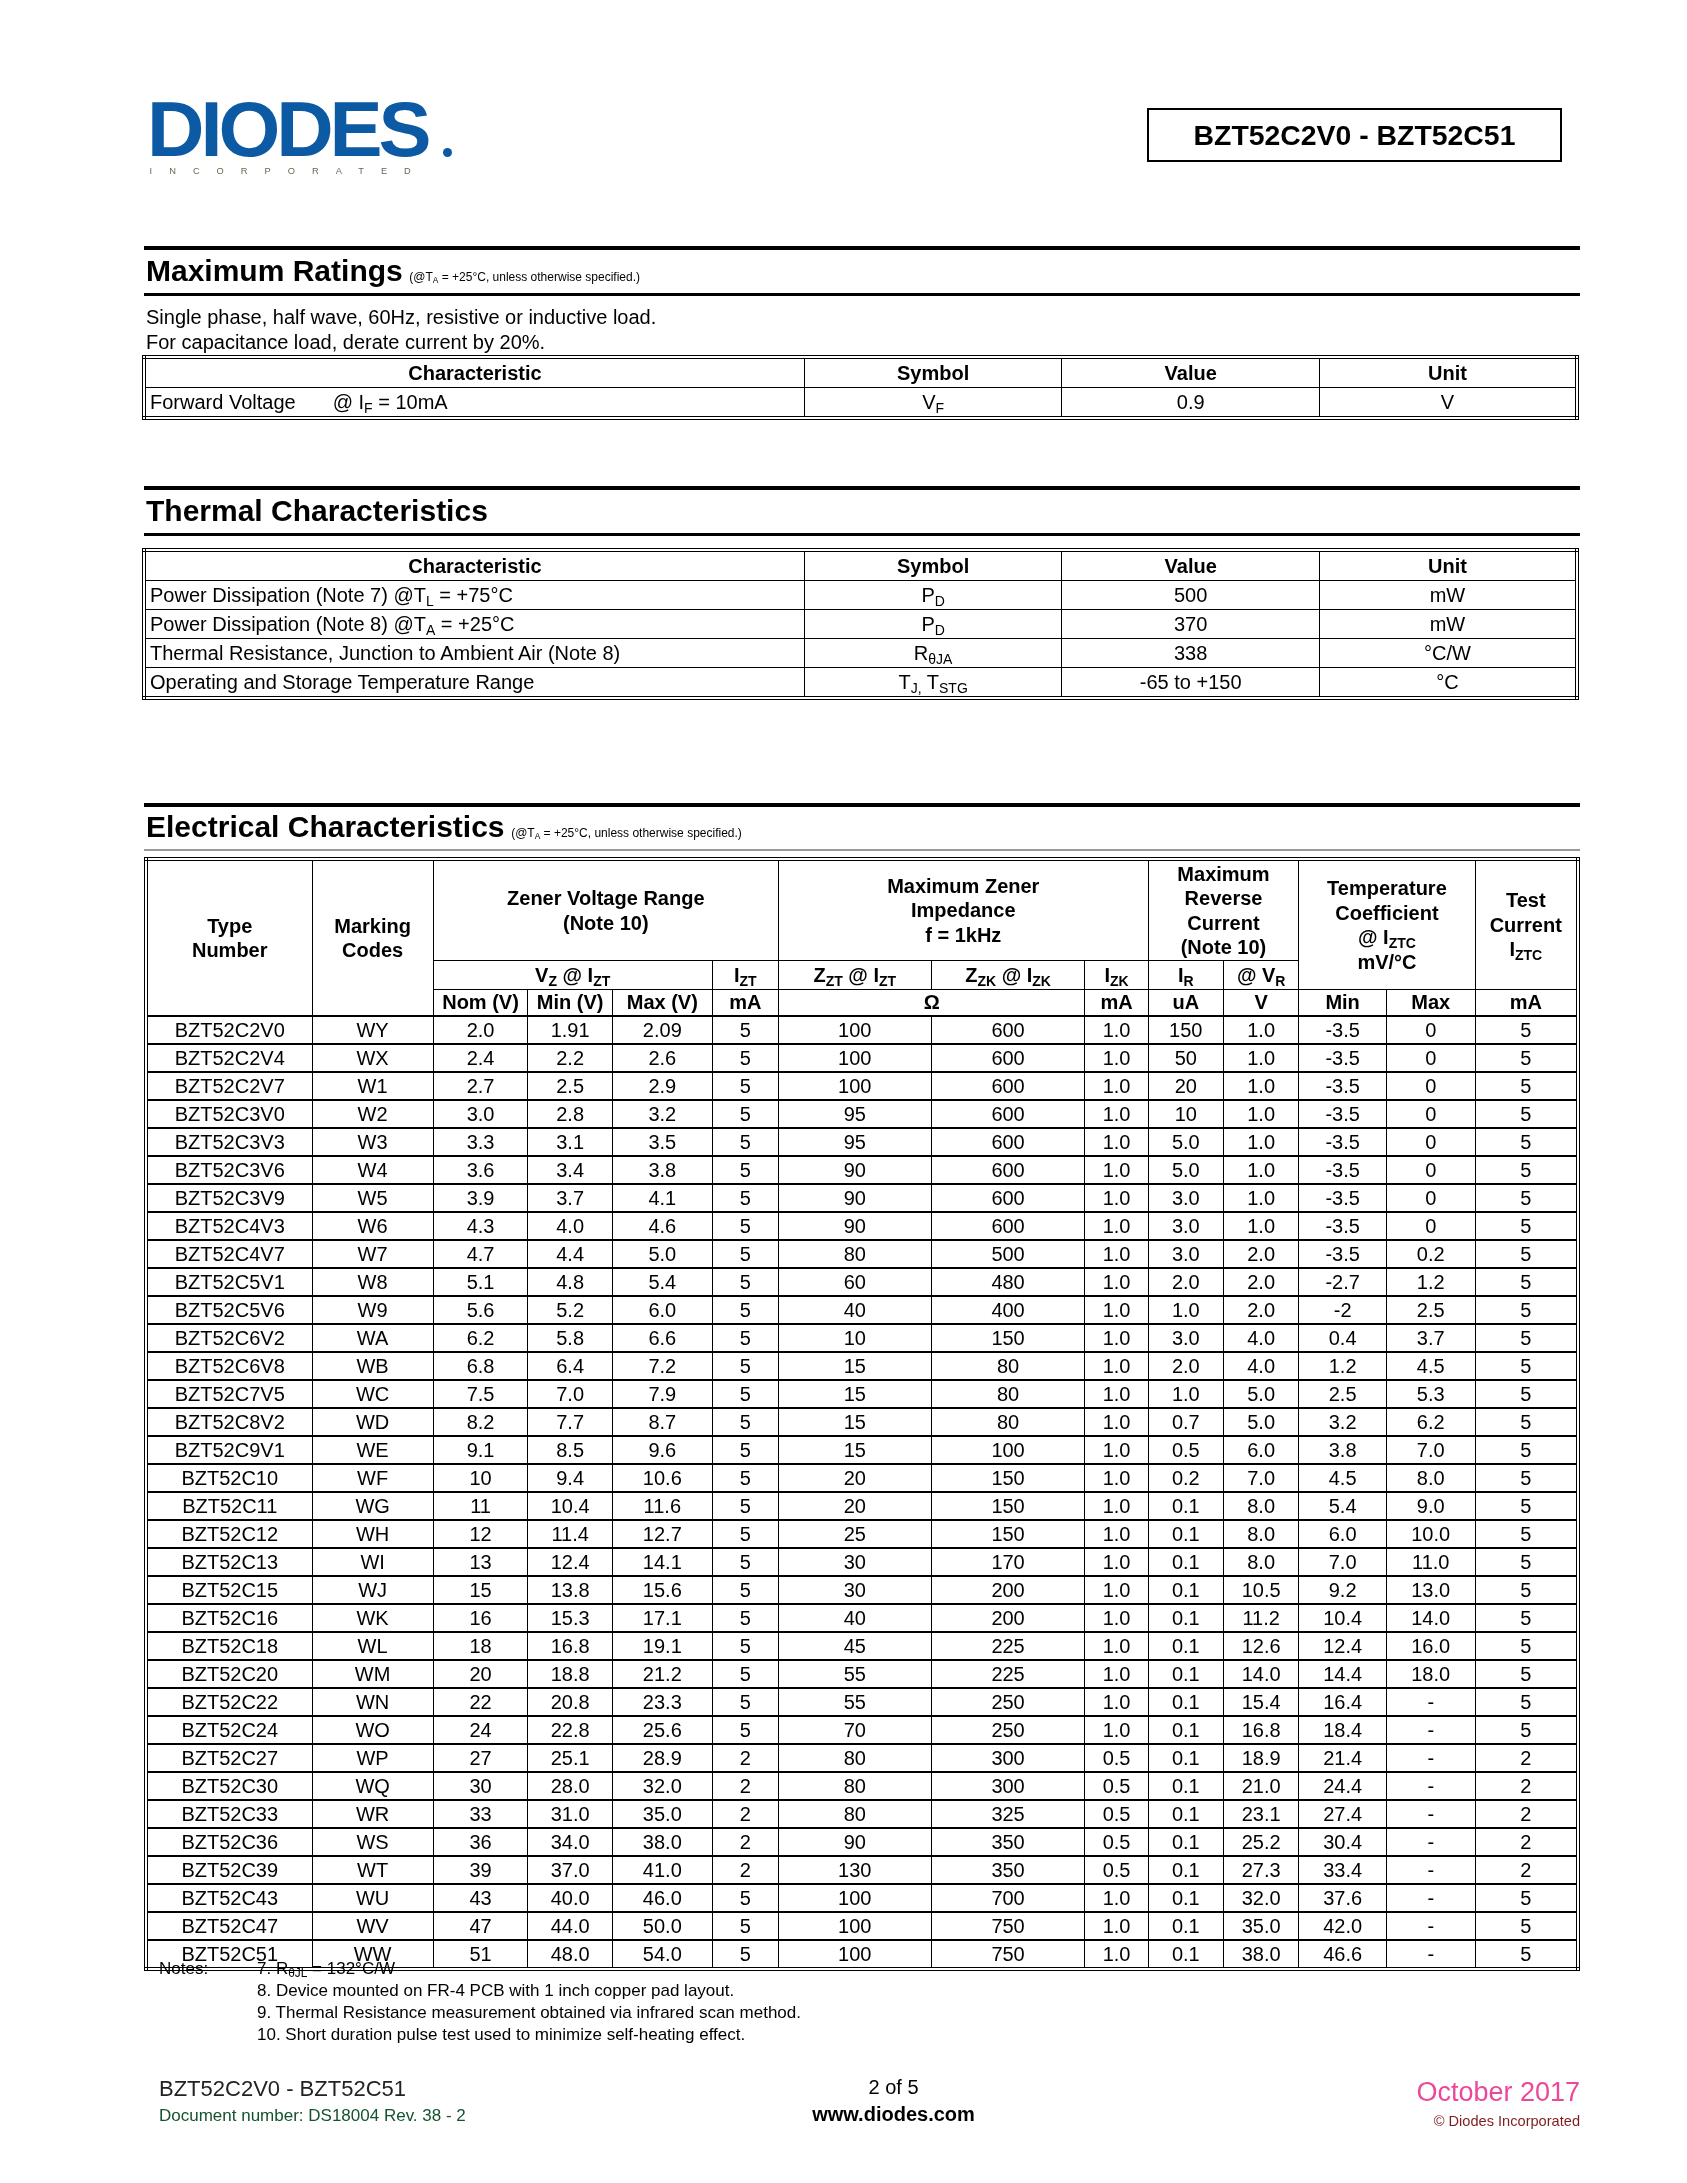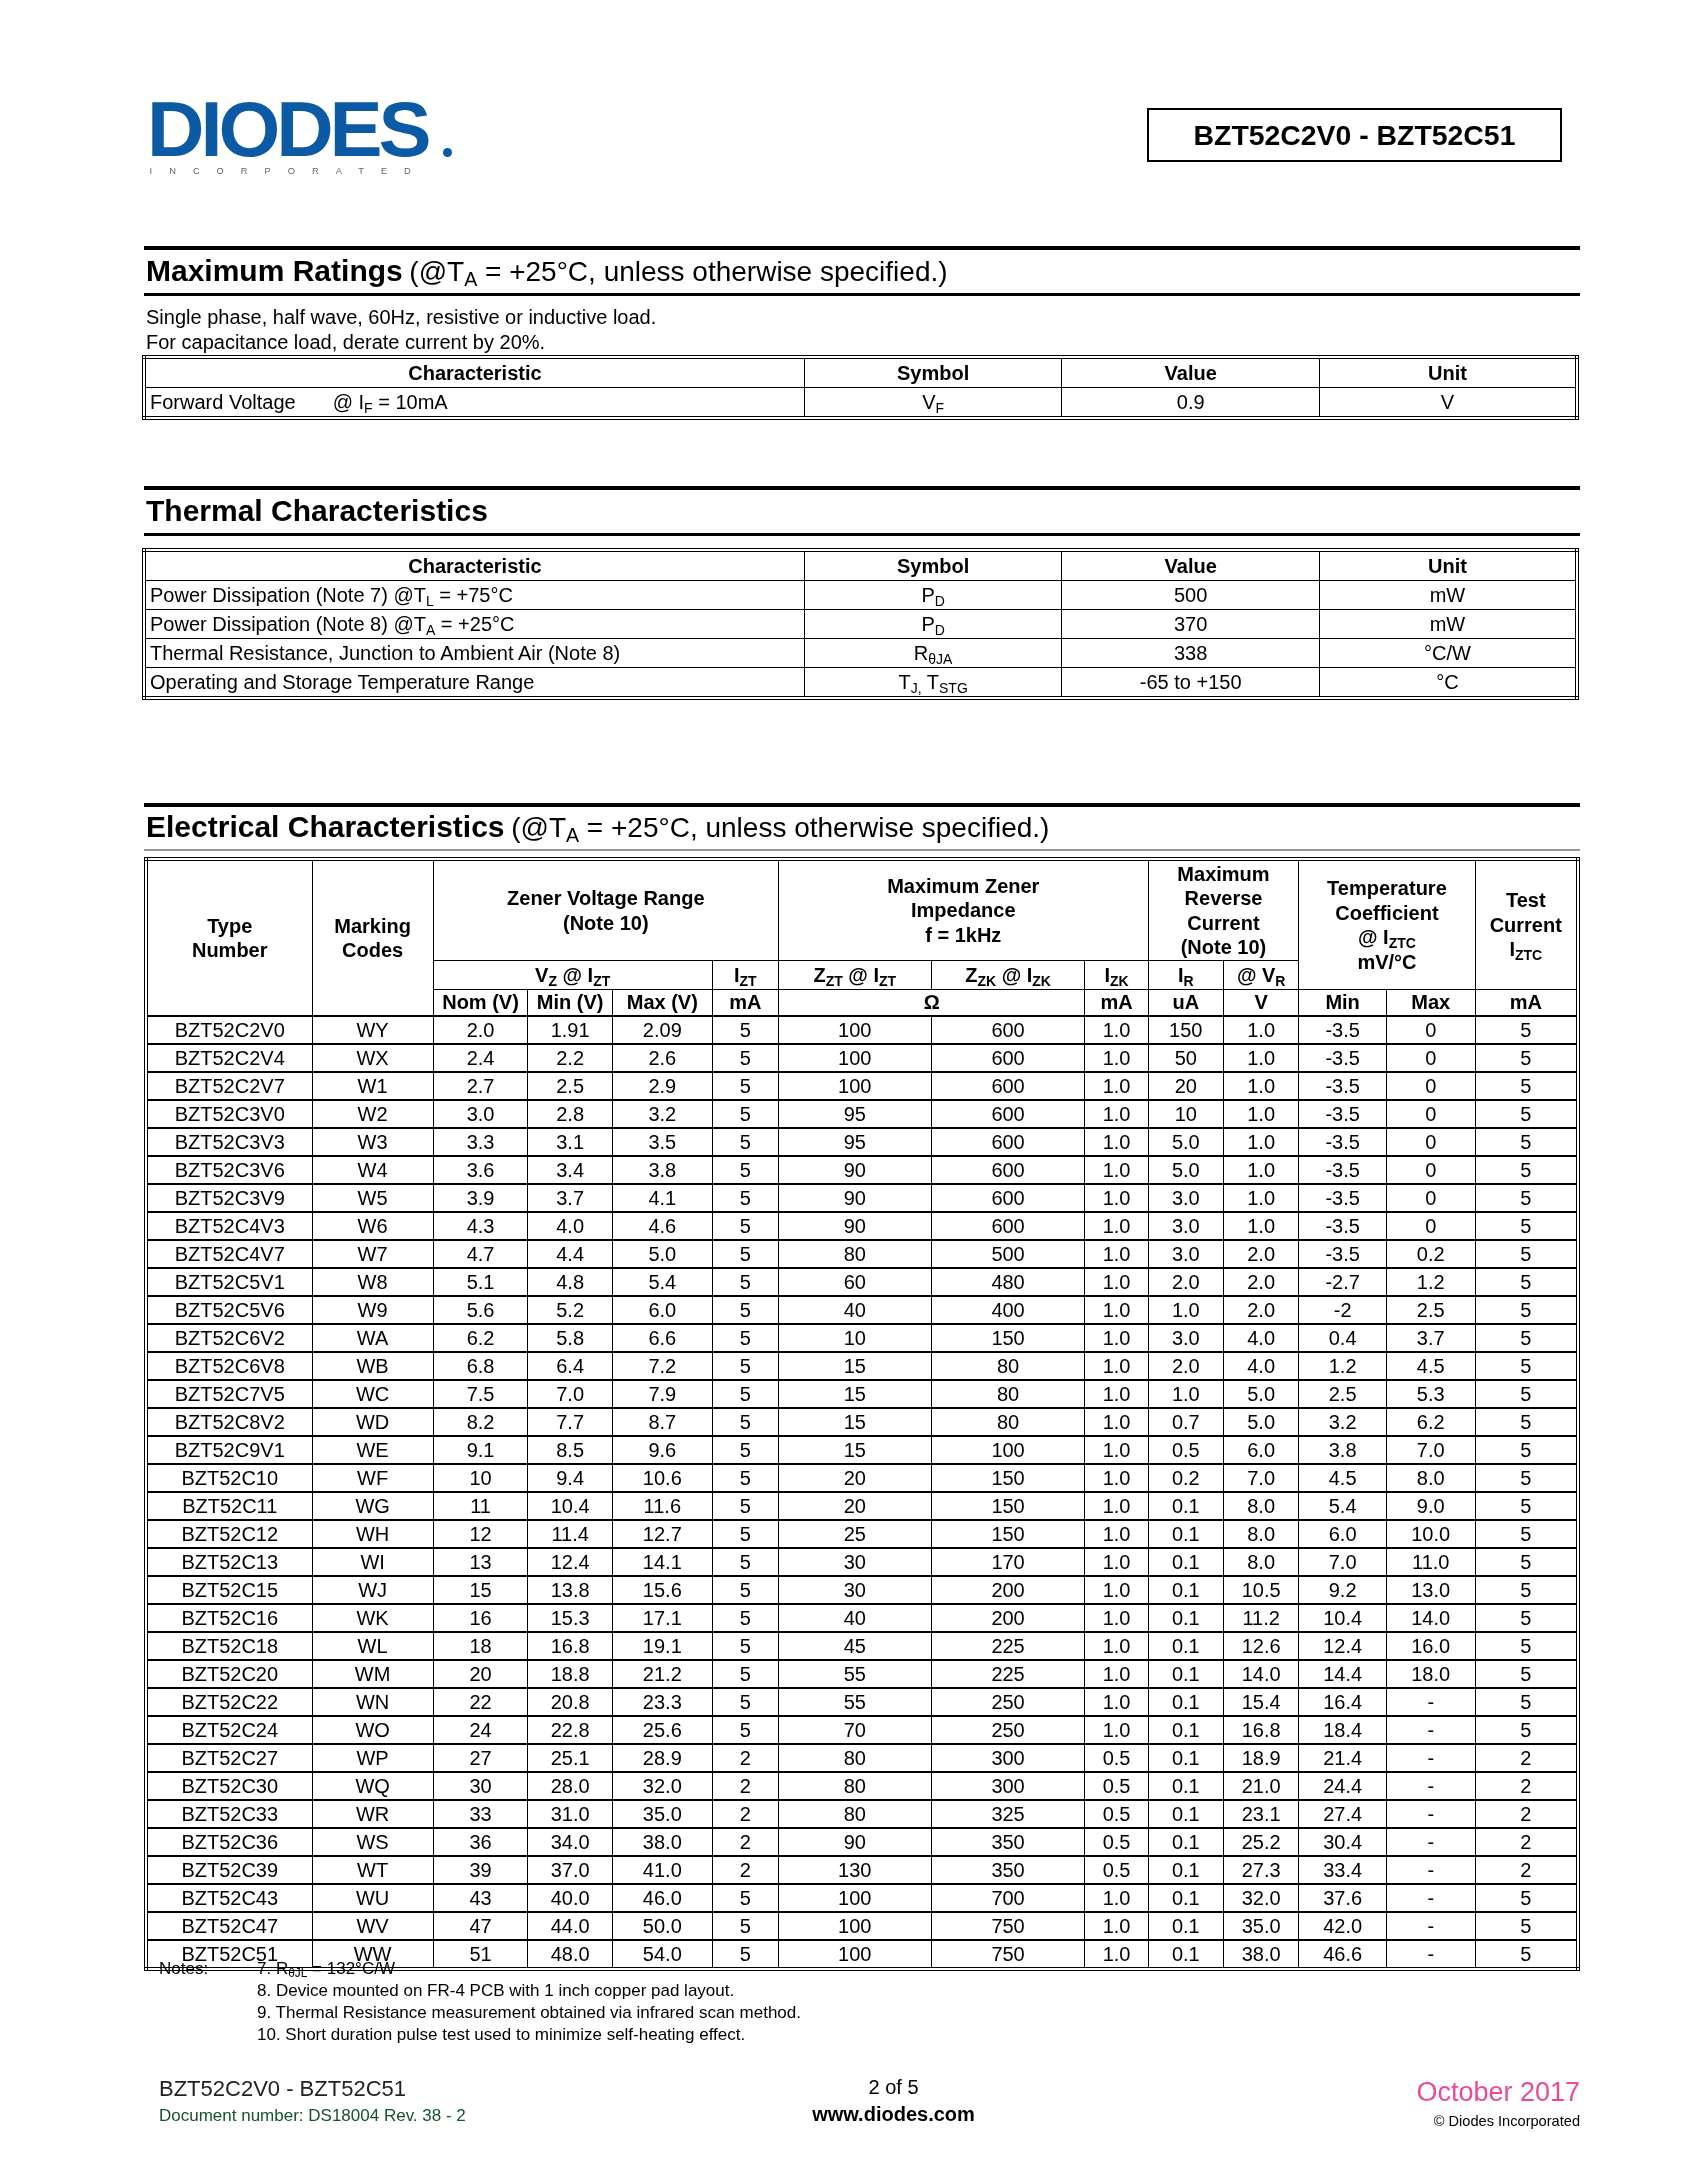--- a/index.html
+++ b/index.html
@@ -10,21 +10,21 @@
   .logo { left: 147px; top: 96px; width: 304px; height: 79px; }
   .logo-main { font-family: "Liberation Sans", sans-serif; font-weight: 900; font-size: 78px; color: #0b5aa3; letter-spacing: -4px; line-height: 66px; transform: scaleX(1.02); transform-origin: left; }
   .logo-sub { font-size: 9.3px; font-weight: normal; color: #6b6650; letter-spacing: 17px; margin-top: 4px; margin-left: 2.6px; }
   .logo-reg { position: absolute; left: 296px; top: 52px; width: 9.3px; height: 9.3px; border-radius: 50%; background: #0b5aa3; }
 
   .title-box { left: 1147px; top: 108px; width: 415px; height: 54px; border: 2px solid #000; box-sizing: border-box; display: flex; align-items: center; justify-content: center; font-weight: bold; font-size: 28.4px; }
 
   .rule { left: 144px; width: 1436px; background: #000; }
 
   .section-title { left: 146px; font-weight: bold; font-size: 30px; white-space: nowrap; }
-  .section-title .cond { font-weight: normal; font-size: 28px; margin-left: 6.6px; }
+  .section-title .cond { font-weight: normal; font-size: 12px; margin-left: 6.6px; }
   sub { font-size: 70%; vertical-align: -0.25em; line-height: 0; }
 
   .para { left: 146px; font-size: 20px; line-height: 25px; }
 
   table.dt { position: absolute; border-collapse: collapse; border: 4px double #000; font-size: 20px; padding-left: 28px; }
   table.dt td, table.dt th { border: 1.3px solid #000; padding: 0 4px; height: 28px; text-align: center; line-height: 26.5px; }
   table.dt th { font-weight: bold; }
   table.dt td.left { text-align: left; }
 
   table.ec { position: absolute; left: 144px; top: 857px; width: 1436px; border-collapse: collapse; border: 4px double #000; font-size: 20px; table-layout: fixed; }
@@ -38,21 +38,21 @@
   .notes .items { margin-left: 98px; }
 
   .footer-left { left: 159px; top: 2076px; }
   .footer-left .f1 { font-size: 22px; color: #222; }
   .footer-left .f2 { font-size: 17px; color: #14532d; margin-top: 4px; }
   .footer-mid { left: 761px; width: 265px; top: 2076px; text-align: center; }
   .footer-mid .f1 { font-size: 20px; }
   .footer-mid .f2 { font-size: 20px; font-weight: bold; margin-top: 4px; }
   .footer-right { right: 107px; top: 2077px; text-align: right; }
   .footer-right .f1 { font-size: 27px; color: #ec4899; }
-  .footer-right .f2 { font-size: 14.6px; color: #000000; margin-top: 5.3px; }
+  .footer-right .f2 { font-size: 14.6px; color: #7f1d1d; margin-top: 5.3px; }
 </style>
 </head>
 <body>
 
 <div class="abs logo">
   <div class="logo-main">DIODES</div>
   <div class="logo-reg"></div>
   <div class="logo-sub">INCORPORATED</div>
 </div>
 <div class="abs title-box">BZT52C2V0 - BZT52C51</div>

